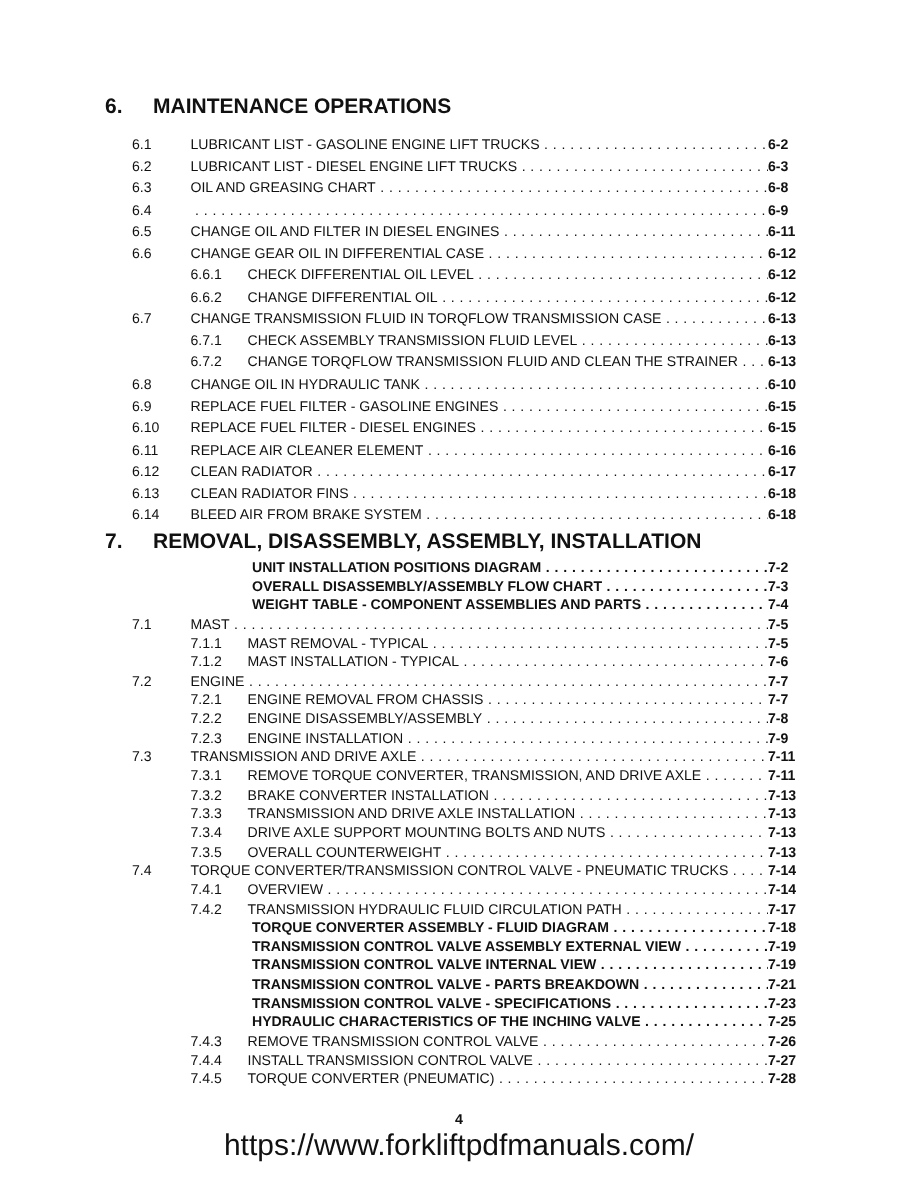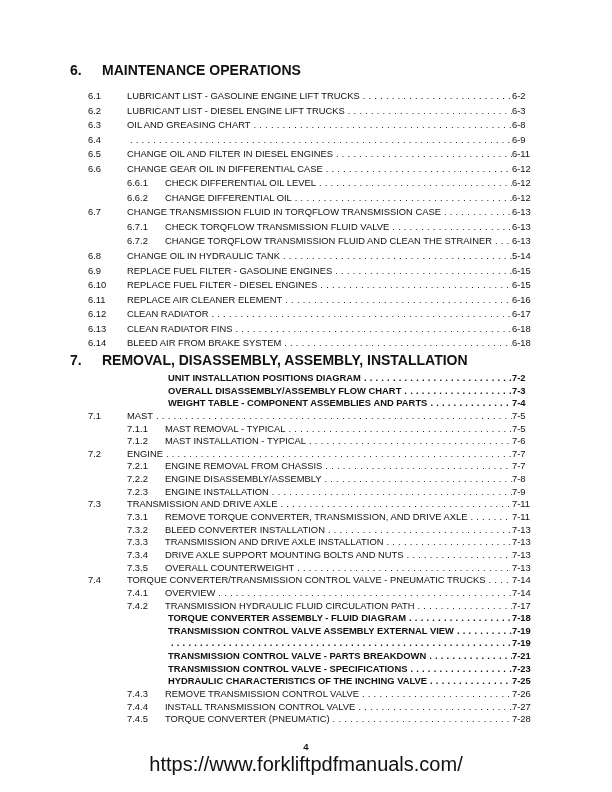--- a/index.html
+++ b/index.html
@@ -41,21 +41,21 @@
   .row.l2 .num { width: 38px; }
   .row.b0 { padding-left: 80px; font-weight: bold; }
   .row .title { flex: none; text-align: right; }
   .row .dots {
     flex: 1 1 0;
     min-width: 0;
     overflow: hidden;
     padding-left: 3px;
     letter-spacing: 0.3px;
   }
-  .row .pg { flex: none; width: 26px; text-align: left; }
+  .row .pg { flex: none; width: 26px; text-align: left; font-weight: bold; }
   .footer-num {
     position: absolute;
     top: 741px;
     left: 0;
     width: 100%;
     text-align: center;
     font-weight: bold;
     font-size: 9.5px;
   }
   .footer-url {
@@ -128,35 +128,35 @@
         <span class="pg">6-12</span>
       </div>
       <div class="row">
         <span class="num">6.7</span>
         <span class="title">CHANGE TRANSMISSION FLUID IN TORQFLOW TRANSMISSION CASE</span>
         <span class="dots">. . . . . . . . . . . . . . . . . . . . . . . . . . . . . . . . . . . . . . . . . . . . . . . . . . . . . . . . . . . . . . . . . . . . . . . . . . . . . . . . . . . . . . . . . . . . . . . . . . . . . . . . . . . . . . . . . . . . . . . . </span>
         <span class="pg">6-13</span>
       </div>
       <div class="row l2">
         <span class="num">6.7.1</span>
-        <span class="title">CHECK TORQFLOW TRANSMISSION FLUID VALVE</span>
+        <span class="title">CHECK ASSEMBLY TRANSMISSION FLUID LEVEL</span>
         <span class="dots">. . . . . . . . . . . . . . . . . . . . . . . . . . . . . . . . . . . . . . . . . . . . . . . . . . . . . . . . . . . . . . . . . . . . . . . . . . . . . . . . . . . . . . . . . . . . . . . . . . . . . . . . . . . . . . . . . . . . . . . . </span>
         <span class="pg">6-13</span>
       </div>
       <div class="row l2">
         <span class="num">6.7.2</span>
         <span class="title">CHANGE TORQFLOW TRANSMISSION FLUID AND CLEAN THE STRAINER</span>
         <span class="dots">. . . . . . . . . . . . . . . . . . . . . . . . . . . . . . . . . . . . . . . . . . . . . . . . . . . . . . . . . . . . . . . . . . . . . . . . . . . . . . . . . . . . . . . . . . . . . . . . . . . . . . . . . . . . . . . . . . . . . . . . </span>
         <span class="pg">6-13</span>
       </div>
       <div class="row">
         <span class="num">6.8</span>
         <span class="title">CHANGE OIL IN HYDRAULIC TANK</span>
         <span class="dots">. . . . . . . . . . . . . . . . . . . . . . . . . . . . . . . . . . . . . . . . . . . . . . . . . . . . . . . . . . . . . . . . . . . . . . . . . . . . . . . . . . . . . . . . . . . . . . . . . . . . . . . . . . . . . . . . . . . . . . . . </span>
-        <span class="pg">5-14</span>
+        <span class="pg">6-10</span>
       </div>
       <div class="row">
         <span class="num">6.9</span>
         <span class="title">REPLACE FUEL FILTER - GASOLINE ENGINES</span>
         <span class="dots">. . . . . . . . . . . . . . . . . . . . . . . . . . . . . . . . . . . . . . . . . . . . . . . . . . . . . . . . . . . . . . . . . . . . . . . . . . . . . . . . . . . . . . . . . . . . . . . . . . . . . . . . . . . . . . . . . . . . . . . . </span>
         <span class="pg">6-15</span>
       </div>
       <div class="row">
         <span class="num">6.10</span>
         <span class="title">REPLACE FUEL FILTER - DIESEL ENGINES</span>
@@ -259,21 +259,21 @@
         <span class="pg">7-11</span>
       </div>
       <div class="row l2">
         <span class="num">7.3.1</span>
         <span class="title">REMOVE TORQUE CONVERTER, TRANSMISSION, AND DRIVE AXLE</span>
         <span class="dots">. . . . . . . . . . . . . . . . . . . . . . . . . . . . . . . . . . . . . . . . . . . . . . . . . . . . . . . . . . . . . . . . . . . . . . . . . . . . . . . . . . . . . . . . . . . . . . . . . . . . . . . . . . . . . . . . . . . . . . . . </span>
         <span class="pg">7-11</span>
       </div>
       <div class="row l2">
         <span class="num">7.3.2</span>
-        <span class="title">BLEED CONVERTER INSTALLATION</span>
+        <span class="title">BRAKE CONVERTER INSTALLATION</span>
         <span class="dots">. . . . . . . . . . . . . . . . . . . . . . . . . . . . . . . . . . . . . . . . . . . . . . . . . . . . . . . . . . . . . . . . . . . . . . . . . . . . . . . . . . . . . . . . . . . . . . . . . . . . . . . . . . . . . . . . . . . . . . . . </span>
         <span class="pg">7-13</span>
       </div>
       <div class="row l2">
         <span class="num">7.3.3</span>
         <span class="title">TRANSMISSION AND DRIVE AXLE INSTALLATION</span>
         <span class="dots">. . . . . . . . . . . . . . . . . . . . . . . . . . . . . . . . . . . . . . . . . . . . . . . . . . . . . . . . . . . . . . . . . . . . . . . . . . . . . . . . . . . . . . . . . . . . . . . . . . . . . . . . . . . . . . . . . . . . . . . . </span>
         <span class="pg">7-13</span>
       </div>
       <div class="row l2">
@@ -310,20 +310,21 @@
         <span class="title">TORQUE CONVERTER ASSEMBLY - FLUID DIAGRAM</span>
         <span class="dots">. . . . . . . . . . . . . . . . . . . . . . . . . . . . . . . . . . . . . . . . . . . . . . . . . . . . . . . . . . . . . . . . . . . . . . . . . . . . . . . . . . . . . . . . . . . . . . . . . . . . . . . . . . . . . . . . . . . . . . . . </span>
         <span class="pg">7-18</span>
       </div>
       <div class="row b0">
         <span class="title">TRANSMISSION CONTROL VALVE ASSEMBLY EXTERNAL VIEW</span>
         <span class="dots">. . . . . . . . . . . . . . . . . . . . . . . . . . . . . . . . . . . . . . . . . . . . . . . . . . . . . . . . . . . . . . . . . . . . . . . . . . . . . . . . . . . . . . . . . . . . . . . . . . . . . . . . . . . . . . . . . . . . . . . . </span>
         <span class="pg">7-19</span>
       </div>
       <div class="row b0">
+        <span class="title">TRANSMISSION CONTROL VALVE INTERNAL VIEW</span>
         <span class="dots">. . . . . . . . . . . . . . . . . . . . . . . . . . . . . . . . . . . . . . . . . . . . . . . . . . . . . . . . . . . . . . . . . . . . . . . . . . . . . . . . . . . . . . . . . . . . . . . . . . . . . . . . . . . . . . . . . . . . . . . . </span>
         <span class="pg">7-19</span>
       </div>
       <div class="row b0">
         <span class="title">TRANSMISSION CONTROL VALVE - PARTS BREAKDOWN</span>
         <span class="dots">. . . . . . . . . . . . . . . . . . . . . . . . . . . . . . . . . . . . . . . . . . . . . . . . . . . . . . . . . . . . . . . . . . . . . . . . . . . . . . . . . . . . . . . . . . . . . . . . . . . . . . . . . . . . . . . . . . . . . . . . </span>
         <span class="pg">7-21</span>
       </div>
       <div class="row b0">
         <span class="title">TRANSMISSION CONTROL VALVE - SPECIFICATIONS</span>

